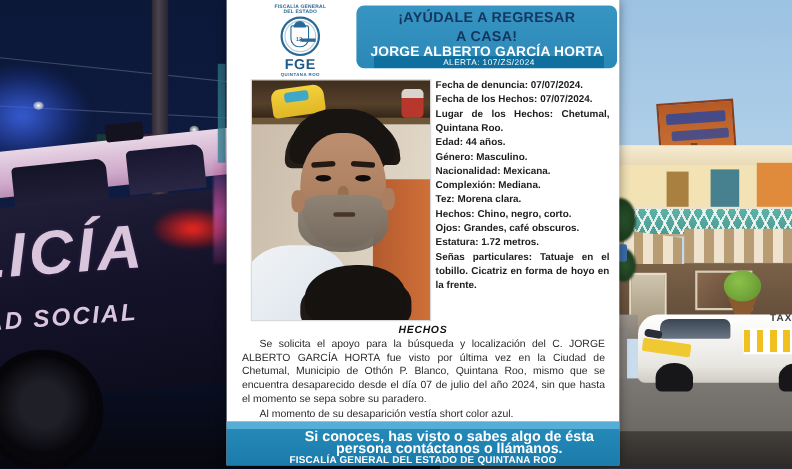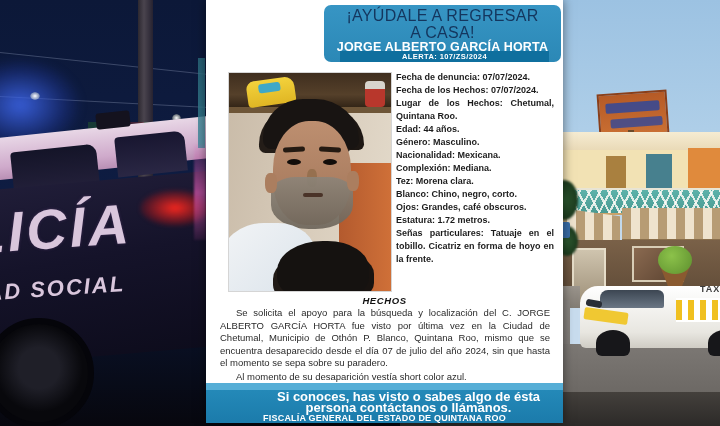--- a/index.html
+++ b/index.html
@@ -90,25 +90,25 @@
   .seal-shield { position:absolute; left:7px; top:6px; width:17px; height:20px; border:1.5px solid #2a6a98;
     border-radius:2px 2px 8px 8px; }
   .seal-sun { position:absolute; left:10px; top:2px; width:11px; height:6px; border-radius:11px 11px 0 0; background:#2a6a98; }
   .seal-star { position:absolute; right:3px; top:8px; font-size:6px; color:#2a6a98; }
   .seal-mark { position:absolute; left:4px; top:9px; font-size:5px; font-weight:bold; color:#2a6a98; }
   .seal-base { position:absolute; left:9px; bottom:4px; width:13px; height:3px; background:#2a6a98; }
   .logo-fge { font-size:13px; font-weight:bold; letter-spacing:.5px; color:#1d5a8a; line-height:13px; margin-top:1px; }
   .logo-state { font-size:4px; font-weight:bold; letter-spacing:.4px; color:#2a6a98; }
 
   .hdr { left:118px; top:5px; width:237px; height:57px; background:linear-gradient(#3795c4,#2b88b6); border-radius:7px; overflow:hidden; text-align:center; }
-  .hdr-title { color:#14365e; font-weight:normal; font-size:16px; line-height:16.5px; letter-spacing:.3px; padding-top:3px;
+  .hdr-title { color:#14365e; font-weight:bold; font-size:13px; line-height:16.5px; letter-spacing:.3px; padding-top:3px;
     font-family:"Liberation Sans", sans-serif; }
   .hdr-name { color:#ffffff; font-weight:bold; font-size:12.5px; line-height:13px; letter-spacing:.2px; }
   .hdr-alert { position:absolute; bottom:0; left:0; right:12px; height:11px; background:#0f6f9e;
-    color:#fff; font-weight:bold; font-size:7.5px; line-height:11px; letter-spacing:.4px;margin-left:16px; }
+    color:#fff; font-weight:normal; font-size:7.5px; line-height:11px; letter-spacing:.4px;margin-left:16px; }
 
   
   .photo { left:22px; top:72px; width:164px; height:220px; border:1px solid #d5d5d5; overflow:hidden;
     background:linear-gradient(100deg,#c9bba8 0%, #d9cdbc 55%, #e4dbcc 100%); }
   .shelf { position:absolute; left:0; top:0; width:100%; height:36px; background:linear-gradient(#3f2e1e,#55402a 60%,#2e2114); }
   .shelf-edge { position:absolute; left:0; top:34px; width:100%; height:6px; background:#6e5638; }
   .toy { position:absolute; left:18px; top:6px; width:48px; height:26px; background:linear-gradient(#f3d23c,#e0b624); border-radius:8px 10px 4px 4px; transform:rotate(-8deg); }
   .toy:before { content:""; position:absolute; left:12px; top:4px; width:22px; height:9px; background:#3fa8c8; border-radius:3px; }
   .red-obj { position:absolute; right:6px; top:8px; width:20px; height:26px; background:linear-gradient(#d8d4cc 30%,#b8372c 30%); border-radius:4px; }
   .couch { position:absolute; right:0; top:90px; width:52px; height:130px; background:linear-gradient(90deg,#b35a2e,#cf7038); border-radius:10px 0 0 0; }
@@ -194,20 +194,34 @@
     <div class="abs taxi-checker"></div>
     <div class="abs taxi-label">TAXI</div>
     <div class="abs taxi-light"></div>
     <div class="abs taxi-wheel" style="left:196px;top:330px;"></div>
     <div class="abs taxi-wheel" style="left:308px;top:330px;"></div>
     <div class="abs road-dark"></div>
   </div>
 
   <div class="abs poster">
 
+    <div class="abs logo-wrap">
+      <div class="logo-tiny">FISCALÍA GENERAL</div>
+      <div class="logo-tiny">DEL ESTADO</div>
+      <div class="seal">
+        <div class="seal-sun"></div>
+        <div class="seal-shield">
+          <span class="seal-mark">12</span>
+          <span class="seal-star">★</span>
+          <div class="seal-base"></div>
+        </div>
+      </div>
+      <div class="logo-fge">FGE</div>
+      <div class="logo-state">QUINTANA ROO</div>
+    </div>
 
     <div class="abs hdr">
       <div class="hdr-title">¡AYÚDALE A REGRESAR</div>
       <div class="hdr-title" style="padding-top:0;">A CASA!</div>
       <div class="hdr-name">JORGE ALBERTO GARCÍA HORTA</div>
       <div class="hdr-alert">ALERTA: 107/ZS/2024</div>
     </div>
 
     <div class="abs photo">
       <div class="shelf"></div>
@@ -233,21 +247,21 @@
 
     <div class="abs details">
       <p>Fecha de denuncia: 07/07/2024.</p>
       <p>Fecha de los Hechos: 07/07/2024.</p>
       <p>Lugar de los Hechos: Chetumal, Quintana Roo.</p>
       <p>Edad: 44 años.</p>
       <p>Género: Masculino.</p>
       <p>Nacionalidad: Mexicana.</p>
       <p>Complexión: Mediana.</p>
       <p>Tez: Morena clara.</p>
-      <p>Blanco: Chino, negro, corto.</p>
+      <p>Hechos: Chino, negro, corto.</p>
       <p>Ojos: Grandes, café obscuros.</p>
       <p>Estatura: 1.72 metros.</p>
       <p>Señas particulares: Tatuaje en el tobillo. Cicatriz en forma de hoyo en la frente.</p>
     </div>
 
     <div class="abs hechos-title">HECHOS</div>
     <div class="abs hechos-par">Se solicita el apoyo para la búsqueda y localización del C. JORGE ALBERTO GARCÍA HORTA fue visto por última vez en la Ciudad de Chetumal, Municipio de Othón P. Blanco, Quintana Roo, mismo que se encuentra desaparecido desde el día 07 de julio del año 2024, sin que hasta el momento se sepa sobre su paradero.</div>
     <div class="abs clothing">Al momento de su desaparición vestía short color azul.</div>
 
     <div class="abs footer-strip"></div>

